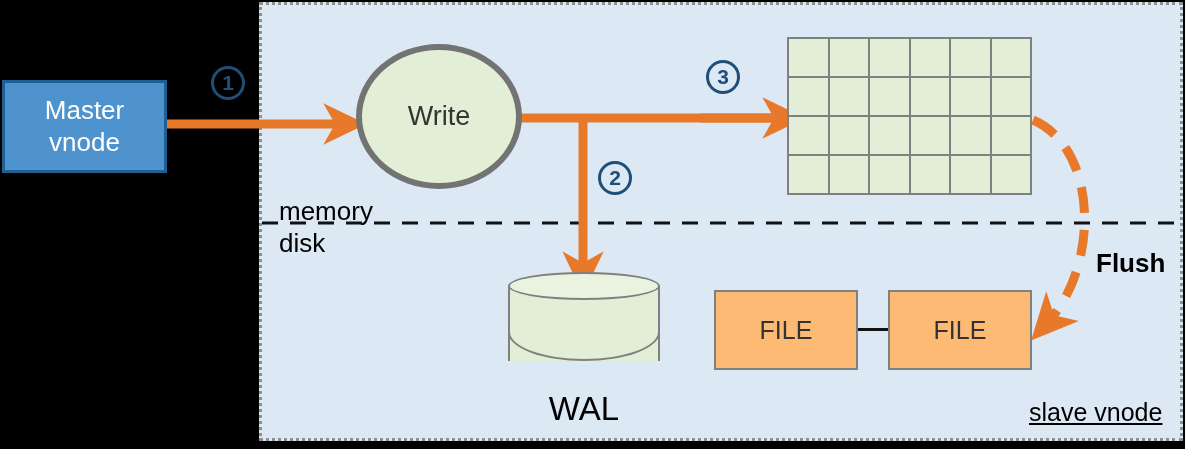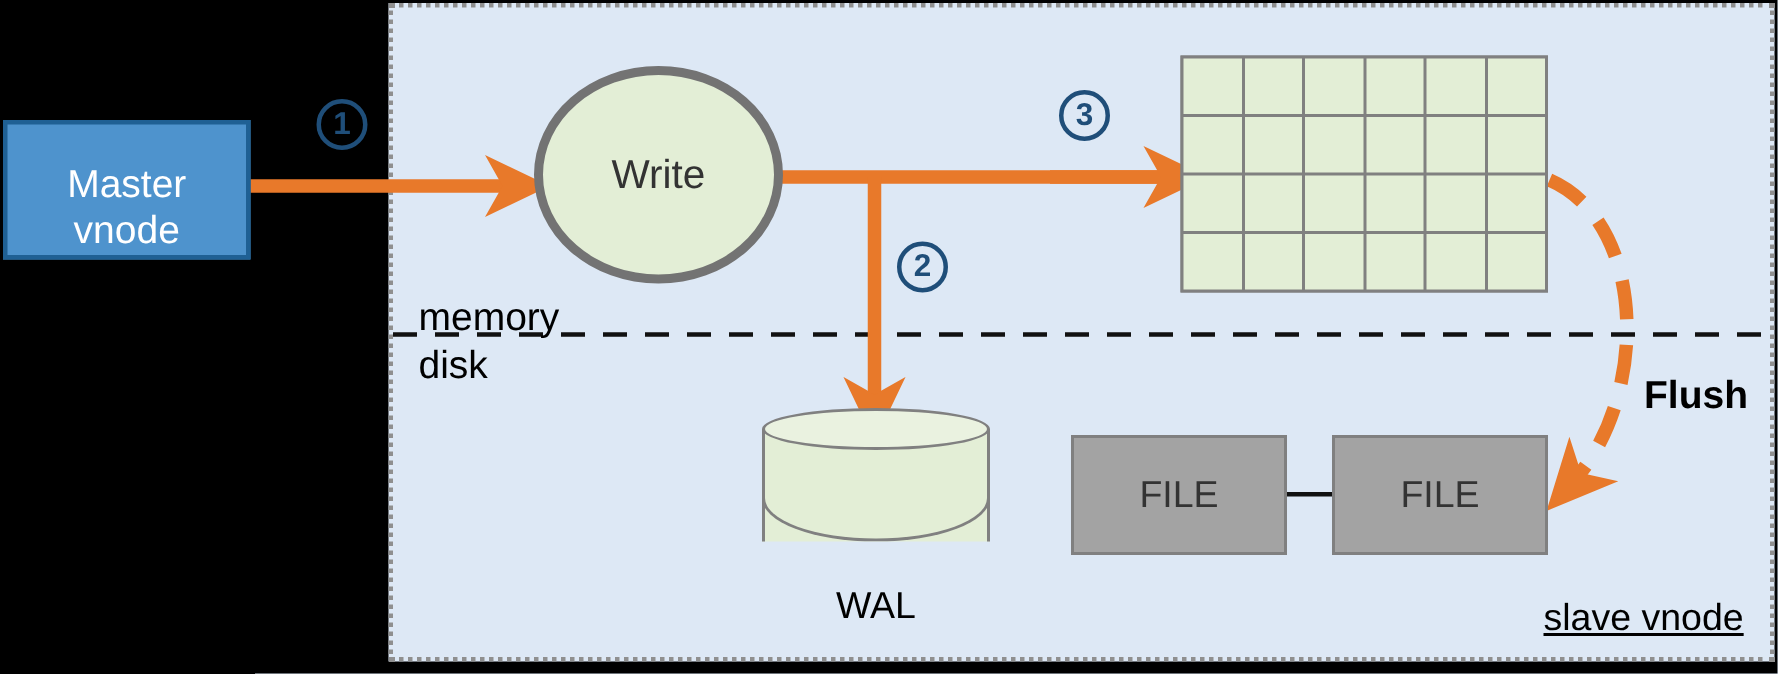--- a/index.html
+++ b/index.html
@@ -20,21 +20,21 @@
     box-sizing:border-box;
   }
 
   
   #master-vnode{
     position:absolute;left:2px;top:80px;
     width:165px;height:93px;
     background:#4e93cd;
     border:3px solid #1f6094;
     box-sizing:border-box;
-    display:flex;align-items:center;justify-content:flex-end;
+    display:flex;align-items:center;justify-content:center;
     flex-direction:column;
     color:#ffffff;font-size:26px;line-height:1.22;
     text-align:center;
   }
 
   
   #write-circle{
     position:absolute;left:356px;top:44px;
     width:166px;height:145px;
     background:#e3eed6;
@@ -79,27 +79,27 @@
   }
   #wal-cylinder .top{
     position:absolute;left:0;top:0;width:152px;height:28px;
     background:#eaf2e0;
     border:2px solid #808080;
     border-radius:50%;
     box-sizing:border-box;
   }
   #wal-label{
     position:absolute;left:508px;top:390px;width:152px;
-    text-align:center;font-size:25px;color:#000;
+    text-align:center;font-size:33px;color:#000;
   }
 
   
   .file-box{
     position:absolute;top:290px;width:144px;height:80px;
-    background:#a3a3a3;border:2px solid #808080;box-sizing:border-box;
+    background:#fdba74;border:2px solid #808080;box-sizing:border-box;
     display:flex;align-items:center;justify-content:center;
     font-size:25px;color:#333333;
   }
   #file-box-1{left:714px;}
   #file-box-2{left:888px;}
   #file-link{
     position:absolute;left:858px;top:328px;width:30px;height:3px;
     background:#111111;
   }
 

